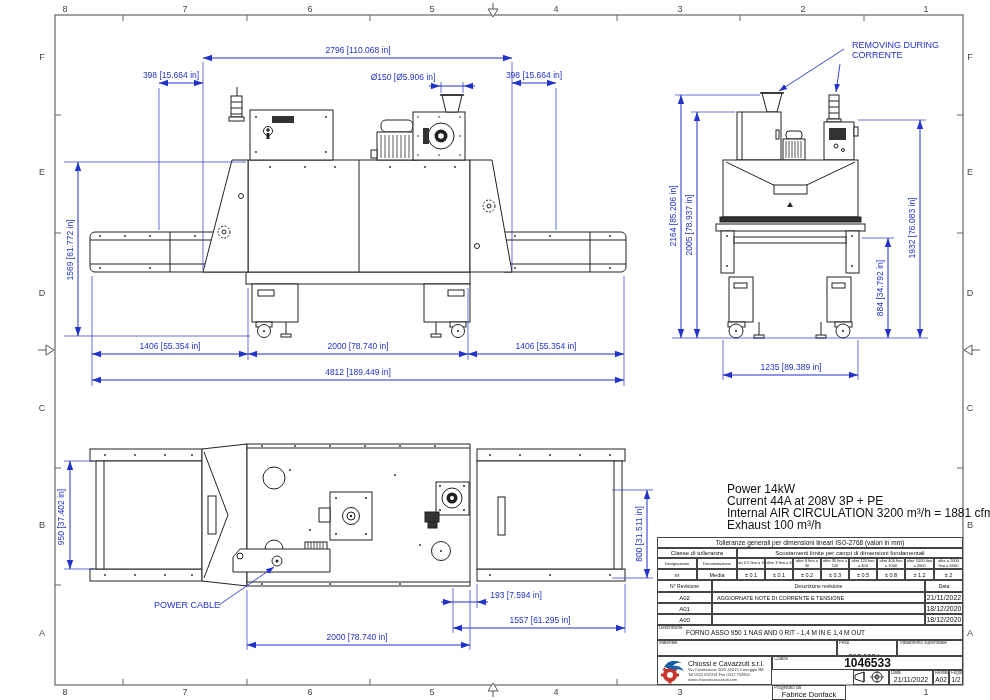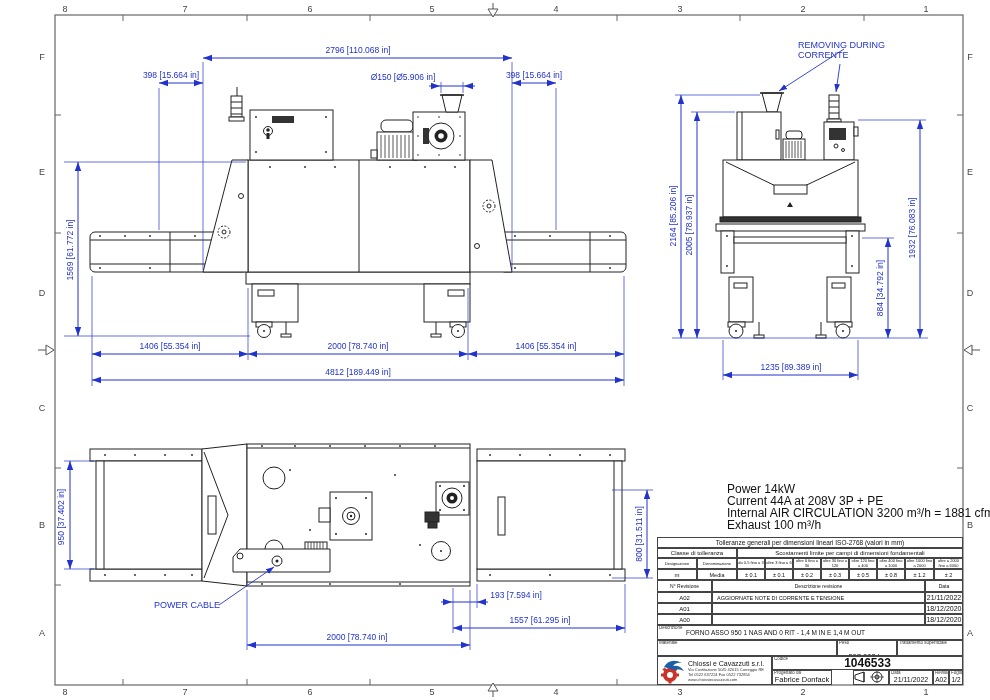--- a/index.html
+++ b/index.html
@@ -451,21 +451,21 @@
 <div class="dimv" style="left:913px;top:228px">1932 [76.083 in]</div>
 <div class="dimv" style="left:881px;top:288px">884 [34.792 in]</div>
 <div class="dim" style="left:791px;top:368px">1235 [89.389 in]</div>
 
 <div class="dimv" style="left:62px;top:517px">950 [37.402 in]</div>
 <div class="dimv" style="left:640px;top:534px">800 [31.511 in]</div>
 <div class="dim" style="left:516px;top:596px">193 [7.594 in]</div>
 <div class="dim" style="left:540px;top:621px">1557 [61.295 in]</div>
 <div class="dim" style="left:357px;top:638px">2000 [78.740 in]</div>
 
-<div class="ann" style="left:798px;top:41px">
+<div class="ann" style="left:852px;top:41px">
   <div>REMOVING DURING</div>
   <div>CORRENTE</div>
 </div>
 <div class="ann" style="left:154px;top:601px">POWER CABLE</div>
 
 <div>
   <div class="note-line" style="left:727px;top:482px">Power 14kW</div>
   <div class="note-line" style="left:727px;top:494px">Current 44A at 208V 3P + PE</div>
   <div class="note-line" style="left:727px;top:506px">Internal AIR CIRCULATION 3200 m³/h = 1881 cfm</div>
   <div class="note-line" style="left:727px;top:518px">Exhaust 100 m³/h</div>
@@ -544,21 +544,21 @@
       <div style="font-size:7px">Chiossi e Cavazzuti s.r.l.</div>
       <div style="font-size:4px;color:#333">Via Costituzione 50/D 42015 Correggio RE</div>
       <div style="font-size:4px;color:#333">Tel 0522 637224 Fax 0522 732854</div>
       <div style="font-size:4px;color:#333">www.chiossiecavazzuti.com</div>
     </div>
   </div>
   <div class="c" style="left:115px;top:119px;width:191px;height:14px">
     <span class="lab">Codice</span>
     <span style="font-size:12px;font-weight:bold">1046533</span>
   </div>
-  <div class="c" style="left:115px;top:133px;width:60px;height:15px">
+  <div class="c" style="left:115px;top:148px;width:74px;height:15px">
     <span class="lab">Progettato da</span>
     <span style="font-size:7.5px;margin-top:4px">Fabrice Donfack</span>
   </div>
   <div class="c" style="left:196px;top:133px;width:36px;height:15px">
     <svg width="32" height="12" viewBox="0 0 32 12">
       <g stroke="#222" fill="none" stroke-width="1">
         <polygon points="1,4 10,1 10,11 1,8"></polygon>
             <line x1="10" y1="1" x2="10" y2="11"></line>
         <circle cx="23" cy="6" r="5"></circle>
             <circle cx="23" cy="6" r="2"></circle>

